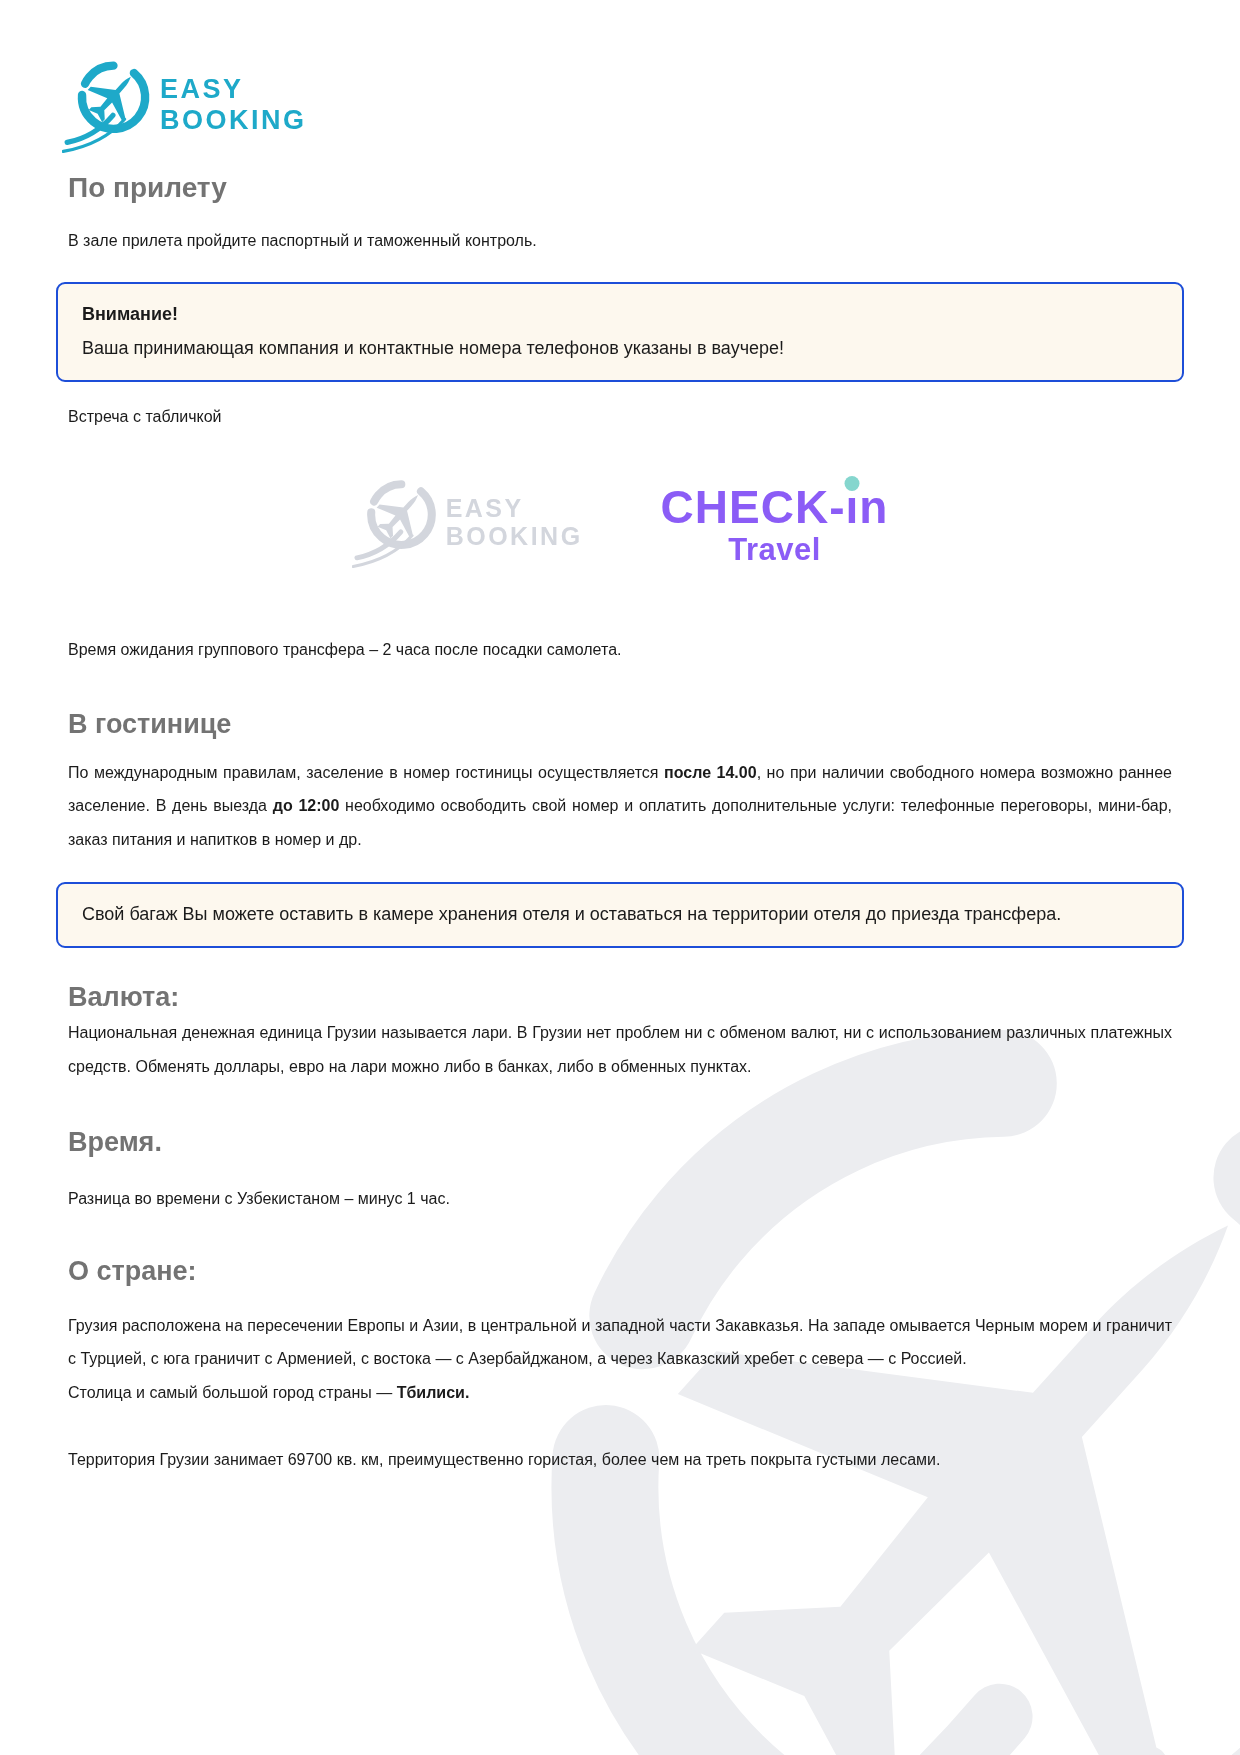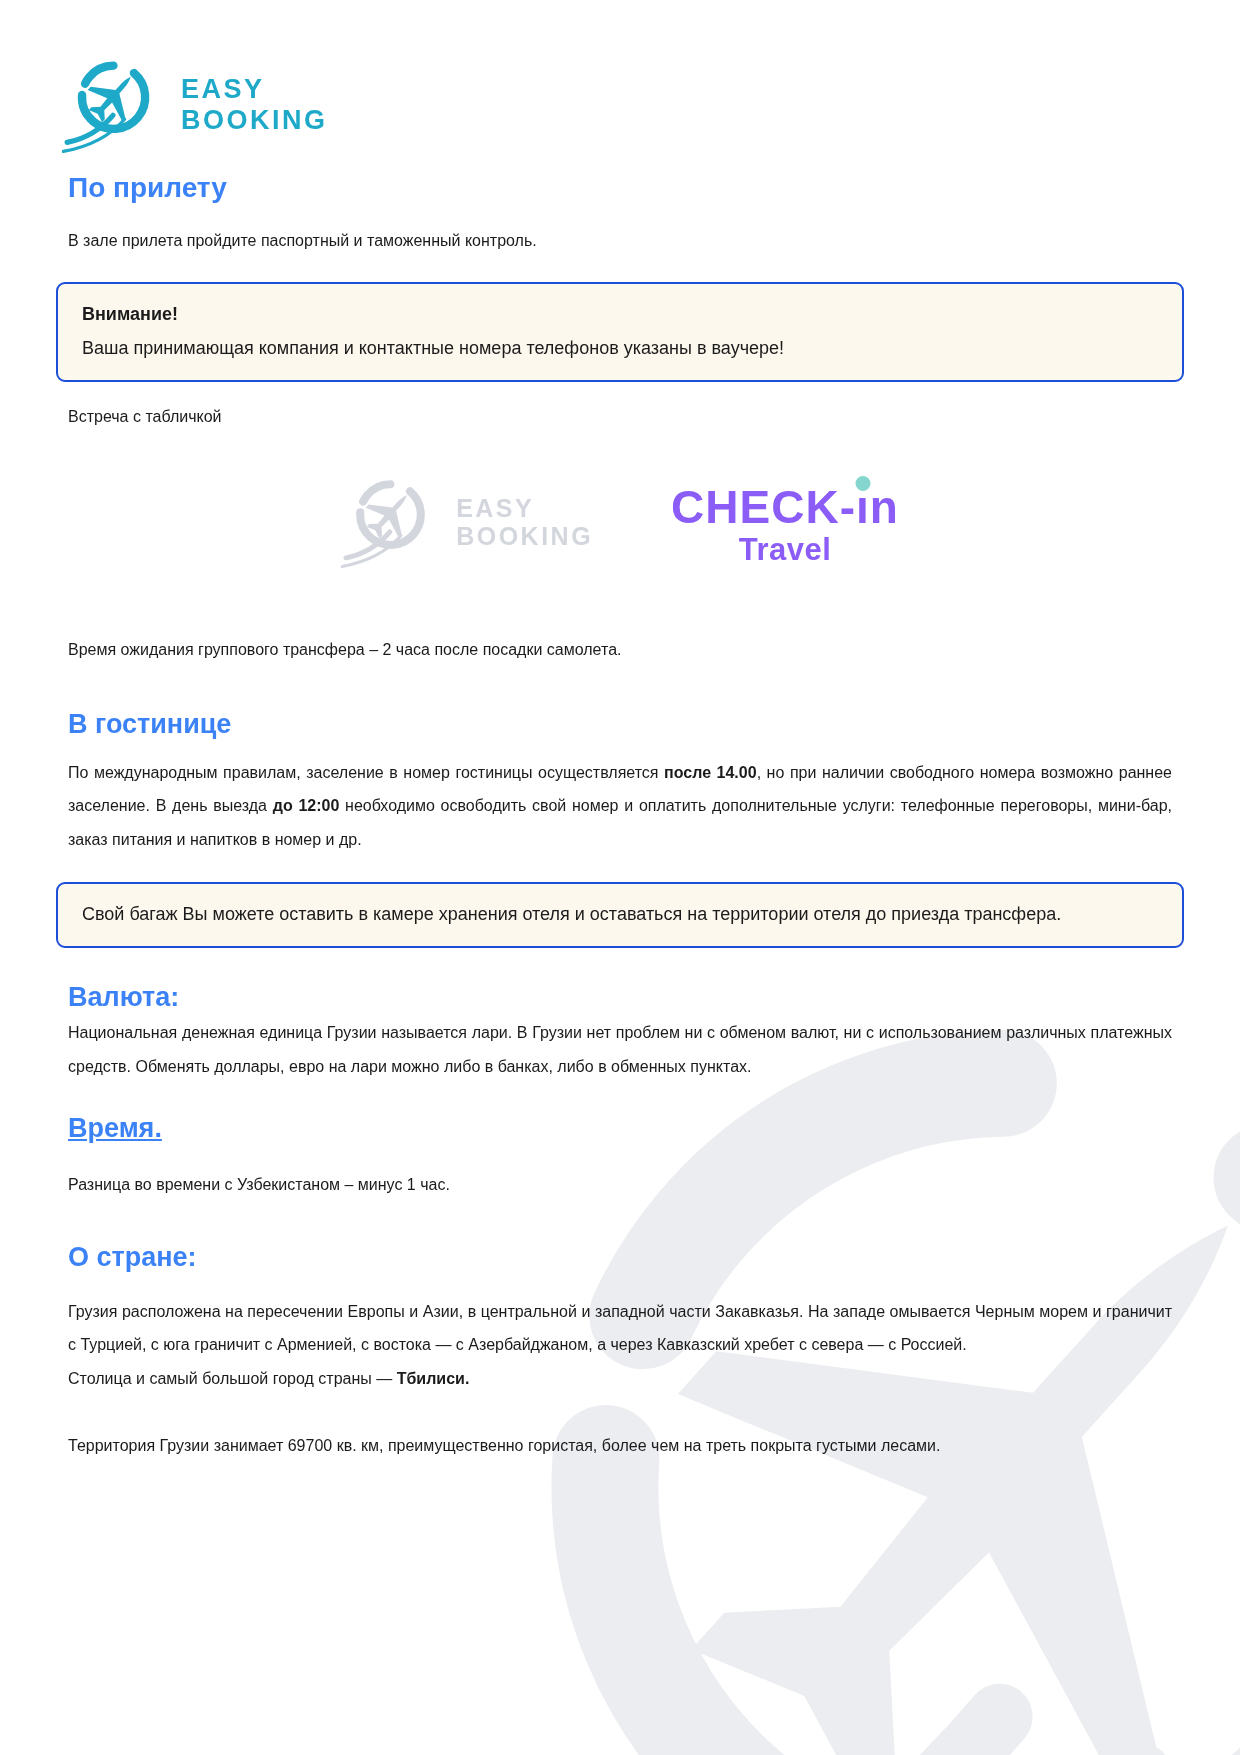--- a/index.html
+++ b/index.html
@@ -13,25 +13,25 @@
   .watermark{
     position:absolute;left:350px;top:960px;width:1250px;height:1250px;
     color:#ECEDF0;z-index:0;pointer-events:none;
   }
   .content{position:relative;z-index:1;padding:0 68px;}
 
   
   .brand{display:flex;align-items:center;}
   .brand-header{margin:56px 0 0 -6px;}
   .mark{width:98px;height:98px;flex:0 0 auto;}
-  .brand-text{margin-left:21px;font-weight:800;font-size:27px;letter-spacing:2.5px;line-height:1.14;}
+  .brand-text{margin-left:0;font-weight:800;font-size:27px;letter-spacing:2.5px;line-height:1.14;}
   .teal{color:#1EA9C9;}
   .graylogo{color:#D3D6DD;}
 
-  h1,h2{margin:0;color:#3b82f6;}
+  h1,h2{margin:0;color:#737373;}
   h1{font-size:28px;font-weight:800;margin-top:18px;}
   h2{font-size:27px;font-weight:800;margin-top:42px;}
   h2.tight{margin-top:34px;}
   p{font-size:16px;line-height:33.5px;margin:20px 0 0;}
   .just{text-align:justify;}
 
   .warnbox{
     margin:24px -12px 0;
     background:#FDF8EE;
     border:2px solid #1d4ed8;
@@ -55,21 +55,21 @@
   .ci-iwrap{position:relative;display:inline-block;}
   .ci-dot{
     position:absolute;top:-8px;left:50%;transform:translateX(-50%);
     width:15px;height:15px;border-radius:50%;background:#85D6CE;
   }
 
   .mt-note{margin-top:56px;}
   .mt-hotelp{margin-top:16px;}
   .mt-box2{margin-top:26px;}
   .p-tight{margin-top:3px;}
-  .mt-time{margin-top:30px;text-decoration:underline;}
+  .mt-time{margin-top:44px;}
   .mt-timep{margin-top:24px;}
   .mt-country{margin-top:40px;}
   .mt-countryp{margin-top:22px;margin-bottom:0;}
   .capital-line{margin-top:0;}
   .mt-area{margin-top:34px;}
   b{font-weight:800;}
 </style>
 </head>
 <body>
 

